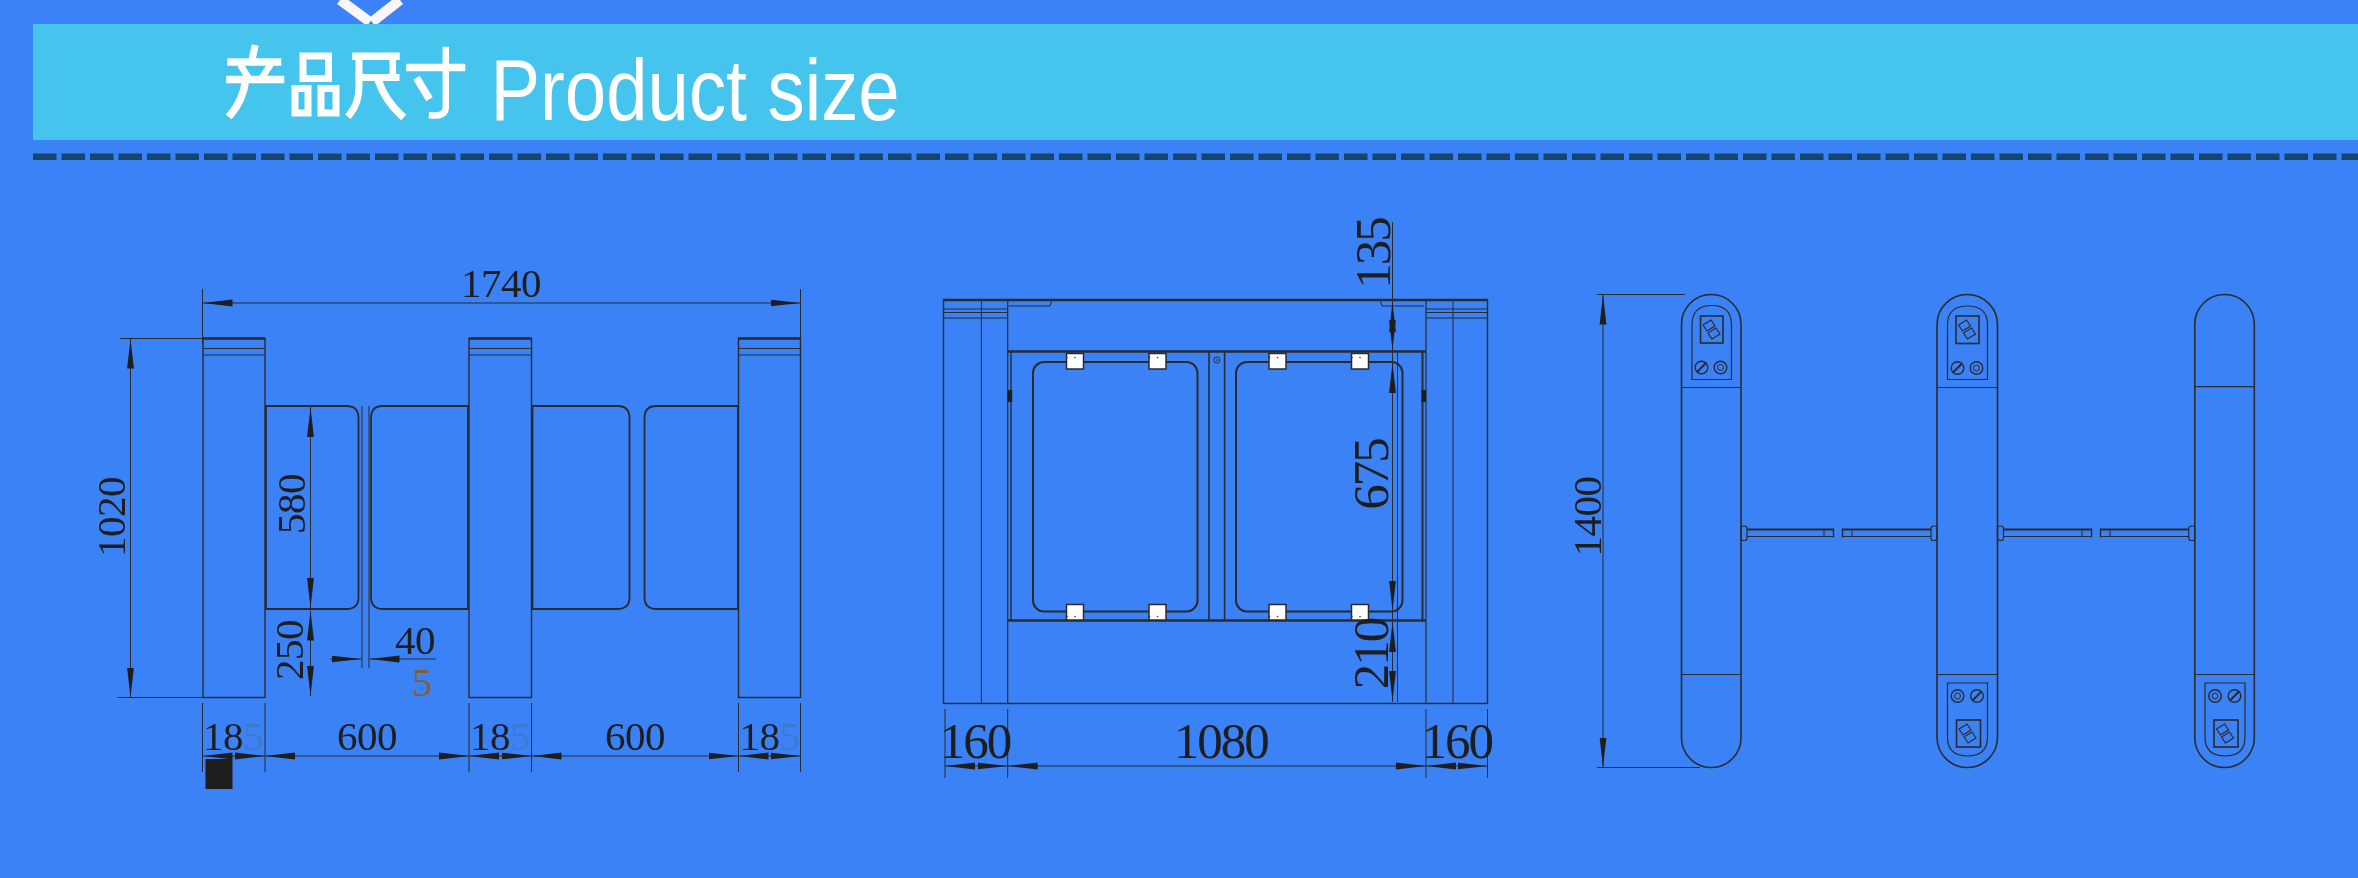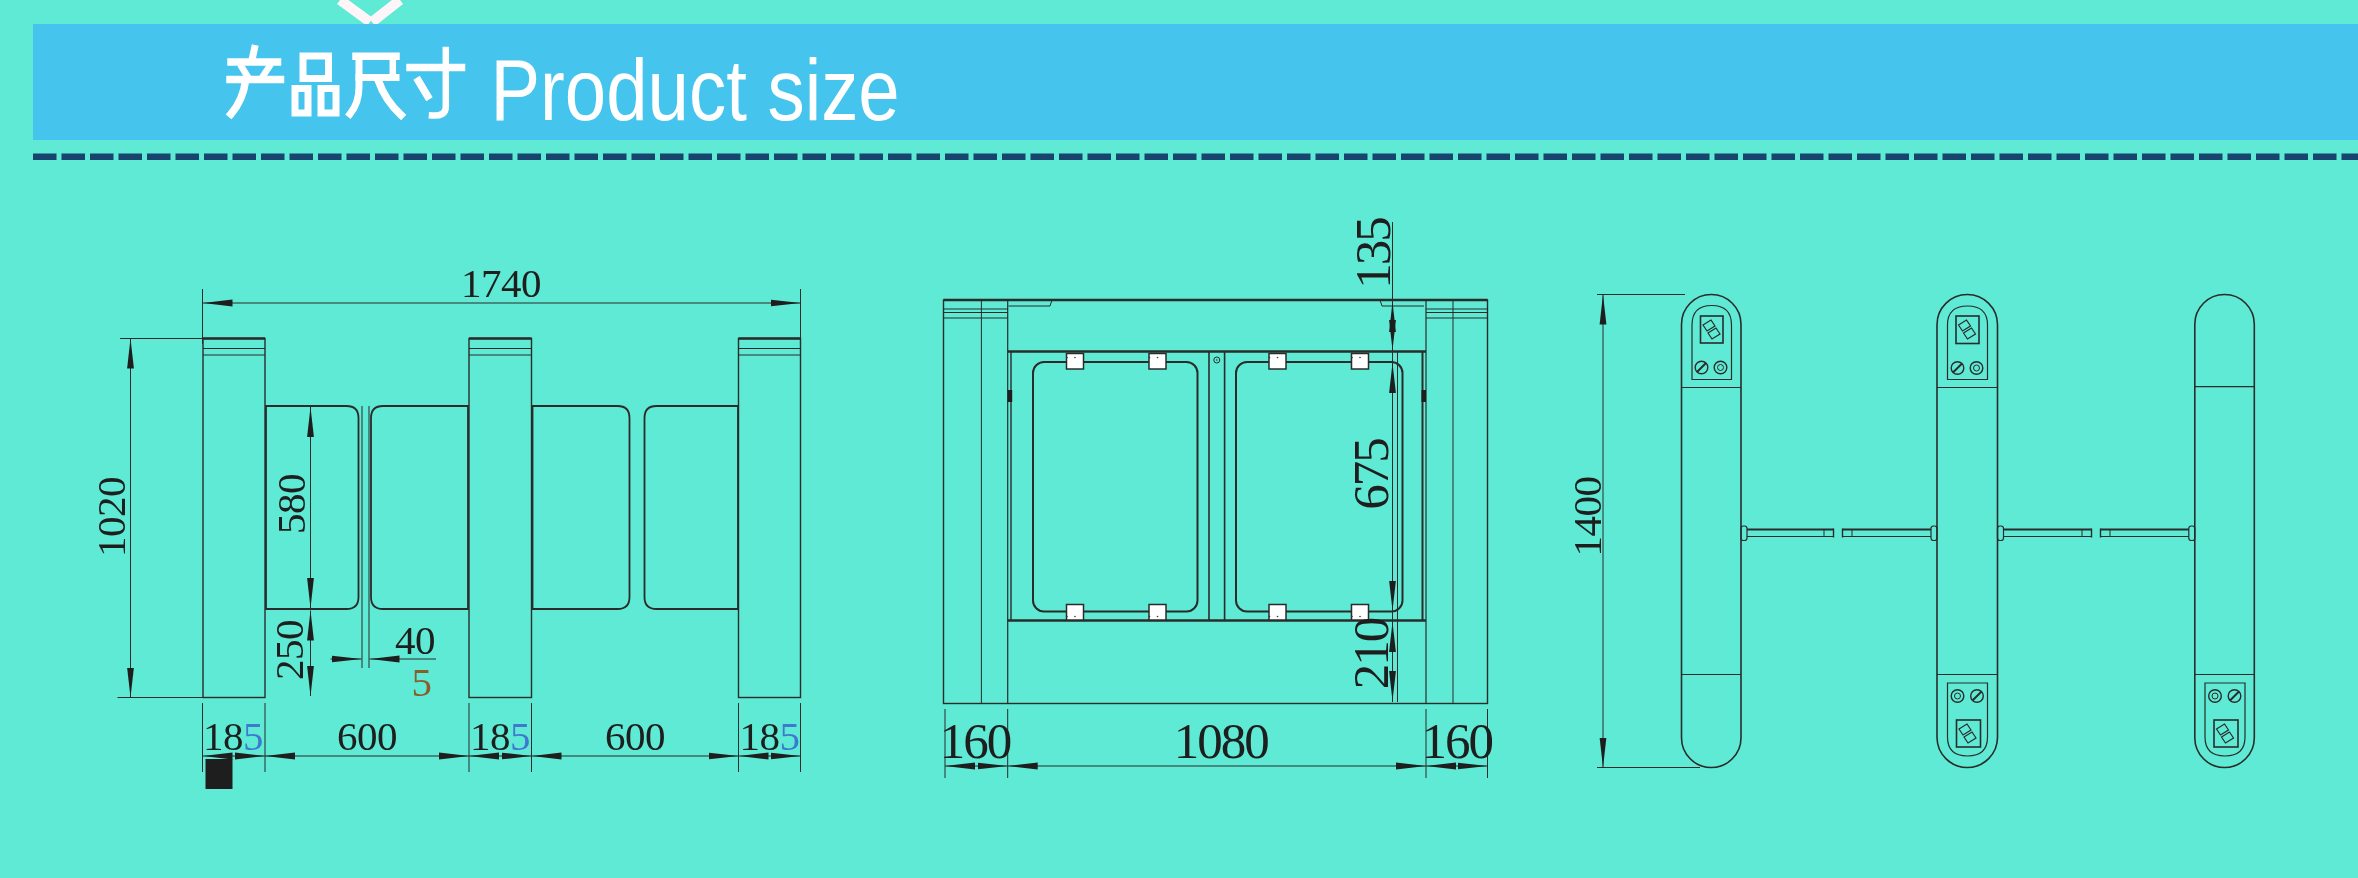--- a/index.html
+++ b/index.html
@@ -1,16 +1,16 @@
 <!DOCTYPE html>
 <html><head>
 <meta charset="utf-8">
 <style>
 html,body{margin:0;padding:0;background:#fff;}
-#page{position:relative;width:2358px;height:878px;background:#5eead4;overflow:hidden;}
+#page{position:relative;width:2358px;height:878px;background:#3b82f6;overflow:hidden;}
 svg{position:absolute;left:0;top:0;}
 text{font-family:"Liberation Serif",serif;fill:#1e1e1e;}
 .t42{font-size:41px;letter-spacing:-0.5px;}
 .t52{font-size:51px;letter-spacing:-2px;}
 .lat{font-family:"Liberation Sans",sans-serif;}
 </style>
 </head>
 <body>
 <div id="page">
 <svg width="2358" height="878" viewBox="0 0 2358 878">

